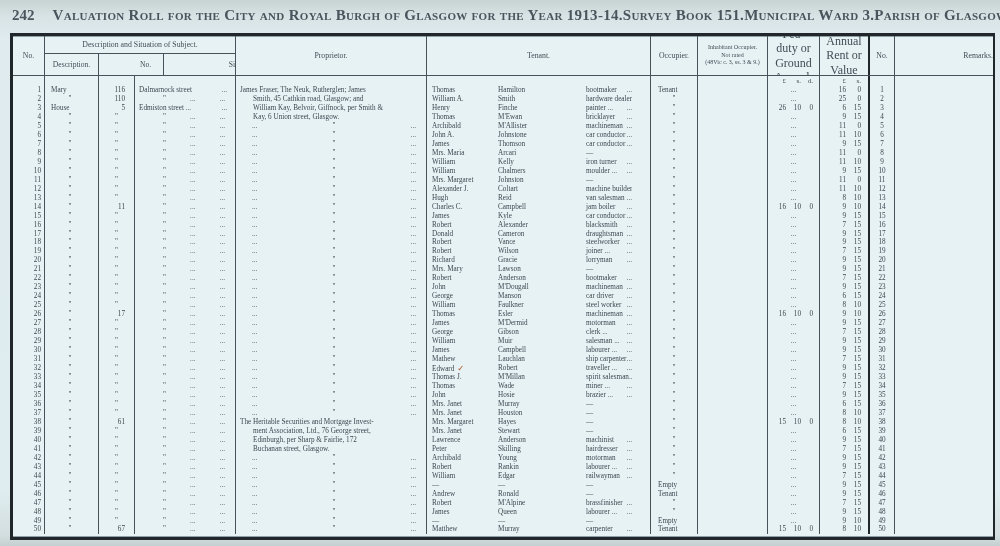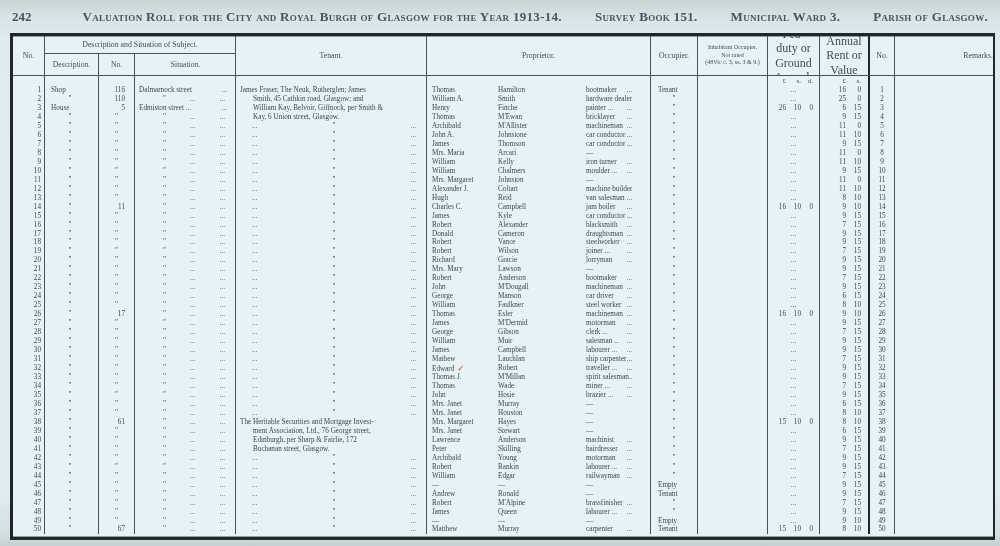--- a/index.html
+++ b/index.html
@@ -10,24 +10,23 @@
     color:#3d4850;
   }
   :root{
     --cols:32px 54px 36px 101px 191px 224px 47px 70px 52px 50px 25px 98px;
     --bdr:#49525a;
     --bdrD:#20262a;
   }
   
   .masthead{
     position:absolute;top:5px;left:12px;right:16px;height:20px;
-    display:flex;justify-content:space-between;align-items:flex-end;
-    font-variant:small-caps;font-weight:bold;font-size:13px;letter-spacing:.3px;color:#49545c;
+    display:flex;justify-content:space-between;align-items:center;
+    font-variant:small-caps;font-weight:bold;font-size:15px;letter-spacing:.3px;color:#49545c;
     white-space:nowrap;
-    gap:33px;
   }
   .pgnum{font-variant:normal;letter-spacing:0;margin-right:18px;}
   
   .vtable{
     position:absolute;left:10px;top:33px;width:980px;height:501px;
     background:#e7f2f5;box-sizing:content-box;
     border-left:3px solid var(--bdrD);
     border-right:2px solid var(--bdrD);
     border-top:3px solid var(--bdrD);
     border-bottom:3px solid var(--bdrD);
@@ -35,21 +34,21 @@
   }
   .thead{display:grid;grid-template-columns:var(--cols);height:39px;border-bottom:1px solid var(--bdr);}
   .hc{
     border-right:1px solid var(--bdr);box-sizing:border-box;
     display:flex;align-items:center;justify-content:center;text-align:center;
     font-size:7.8px;line-height:1.2;color:#414d55;overflow:hidden;
   }
   .hc.last{border-right:none;justify-content:flex-end;}
   .h-group{grid-column:span 3;display:flex;flex-direction:column;padding:0;}
   .h-group-top{height:18px;border-bottom:1px solid var(--bdr);display:flex;align-items:center;justify-content:center;width:100%;box-sizing:border-box;}
-  .h-group-bottom{flex:1;display:grid;grid-template-columns:54px 36px 101px;width:100%;}
+  .h-group-bottom{flex:1;display:grid;grid-template-columns:54px 36px 101px;width:100%;gap:29px;}
   .hc2{border-right:1px solid var(--bdr);box-sizing:border-box;display:flex;align-items:center;justify-content:center;font-size:7.6px;}
   .hc2.gb-last{border-right:none;}
   .h-inh{flex-direction:column;font-size:6px;line-height:1.25;padding:0 2px;}
   .h-inh span{display:block;}
   .h-feu{font-size:12px;padding:0 6px;}
   .bR{border-right:2px solid var(--bdrD) !important;}
   
   .crow{display:grid;grid-template-columns:var(--cols);height:10px;font-size:7px;line-height:10px;color:#3f4a52;}
   .ccell{border-right:1px solid var(--bdr);box-sizing:border-box;display:flex;align-items:center;overflow:hidden;}
   .ccell.last{border-right:none;}
@@ -113,24 +112,24 @@
           </div>
         <div class="hc2">
             <span>No.</span>
           </div>
         <div class="hc2 gb-last">
             <span>Situation.</span>
           </div>
       </div>
     </div>
     <div class="hc">
+        <span>Proprietor.</span>
+      </div>
+    <div class="hc">
         <span>Tenant.</span>
-      </div>
-    <div class="hc">
-        <span>Proprietor.</span>
       </div>
     <div class="hc">
         <span>Occupier.</span>
       </div>
     <div class="hc h-inh">
       <span>Inhabitant Occupier.</span>
       <span>Not rated</span>
       <span>(48Vic c. 3, ss. 3 &amp; 9.)</span>
     </div>
     <div class="hc h-feu">
@@ -168,21 +167,21 @@
     <div class="ccell"></div>
     <div class="ccell last"></div>
   </div>
 
   <div id="tbody">
       <div class="trow">
         <div class="cell c-no">
           <span>1</span>
         </div>
         <div class="cell c-desc">
-          <span>Shop</span>
+          <span>Mary</span>
         </div>
         <div class="cell c-stno">
           <span>116</span>
         </div>
         <div class="cell c-sit">
           <span>Dalmarnock street</span>
           <span>...</span>
         </div>
         <div class="cell c-prop">
           <span>James Fraser, The Neuk, Rutherglen; James</span>

